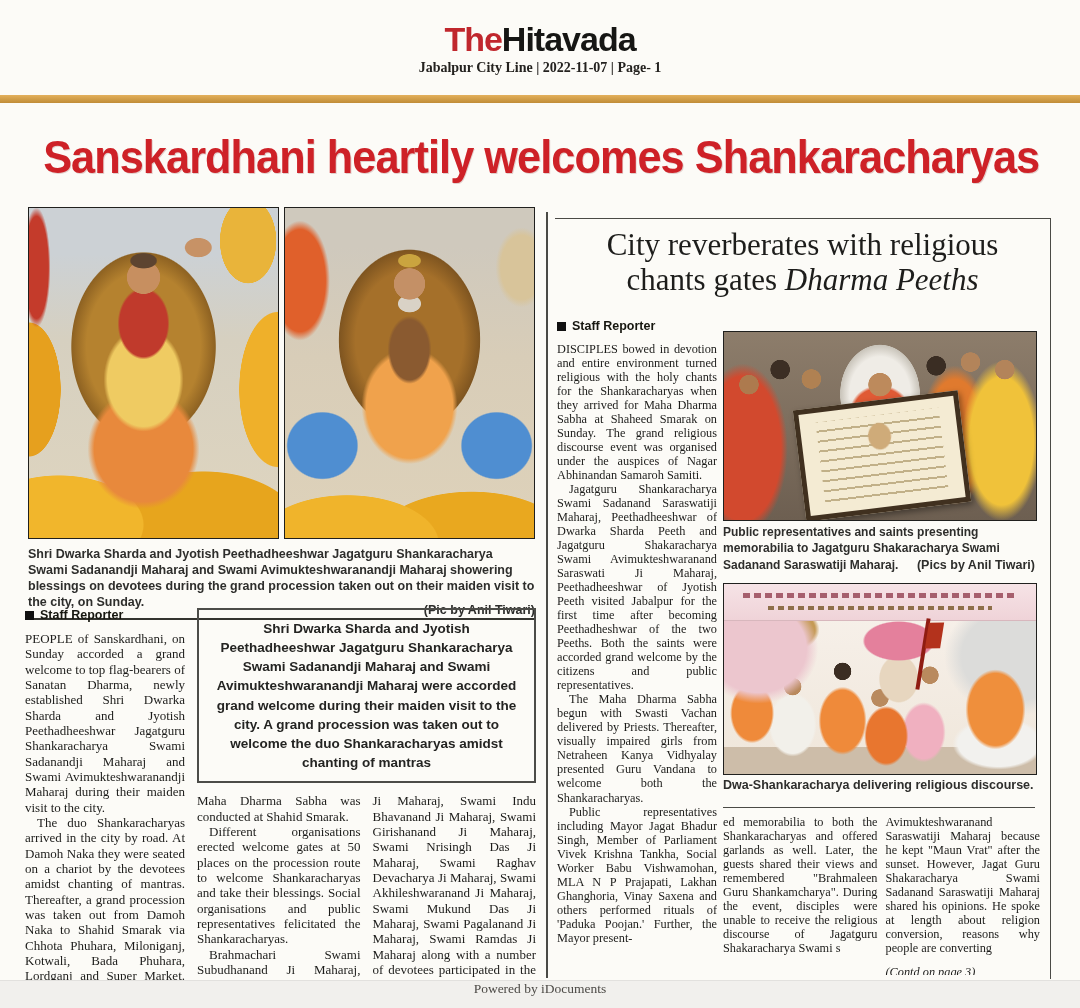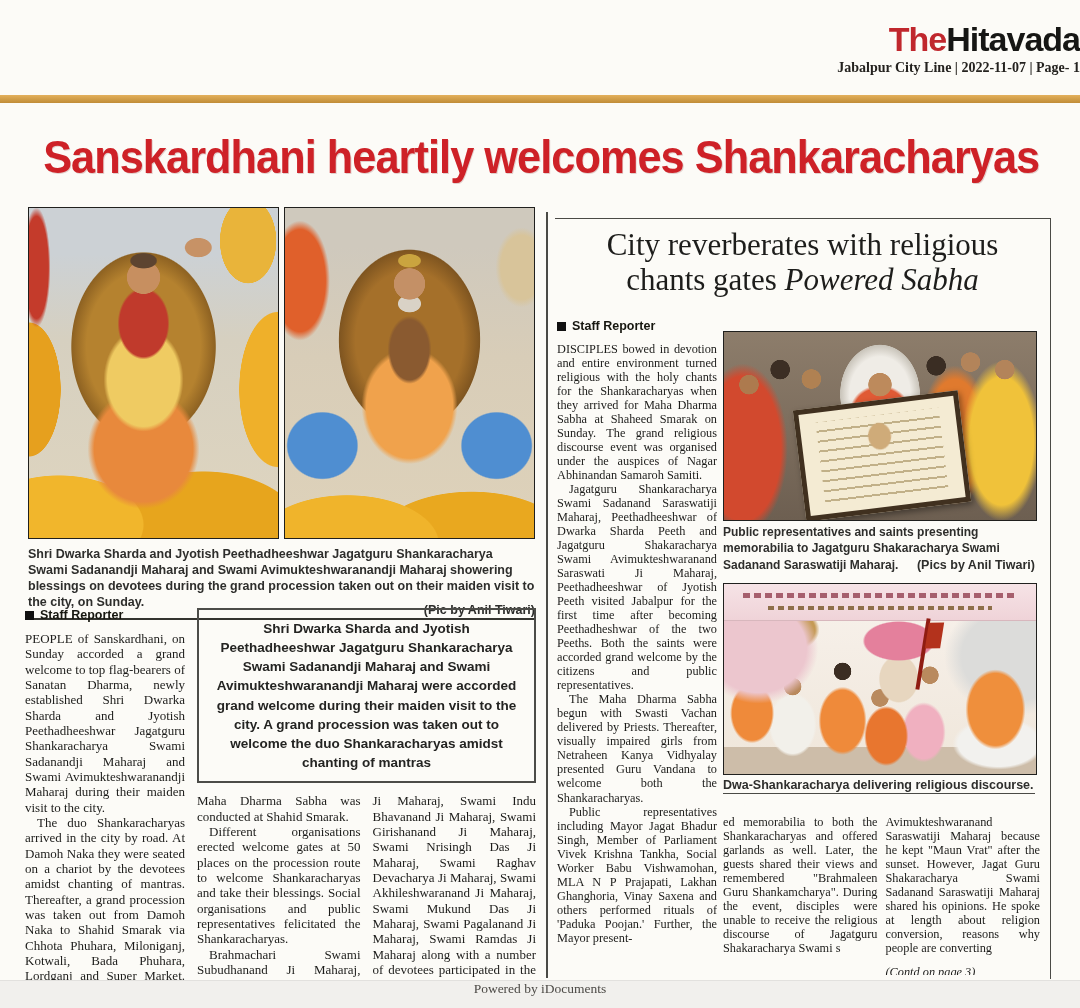--- a/index.html
+++ b/index.html
@@ -1,20 +1,20 @@
 <!DOCTYPE html>
 <html><head>
 <meta charset="utf-8">
 <style>
   html,body { margin:0; padding:0; background:#e9e7e2; }
   .page { position:relative; width:1080px; height:1008px; margin:0 auto; background:#fcfbf7;
           overflow:hidden; font-family:"Liberation Serif", serif; color:#1c1c1a; }
 
   
-  .masthead { position:absolute; top:22px; left:0; width:100%; text-align:right; }
+  .masthead { position:absolute; top:22px; left:0; width:100%; text-align:center; }
   .mast-title { font-family:"Liberation Sans", sans-serif; font-weight:800; font-size:34px;
                 letter-spacing:-1px; line-height:1; }
   .mast-title .red { color:#c0272d; }
   .mast-title .blk { color:#161614; }
   .dateline { margin-top:4px; font-family:"Liberation Serif", serif; font-weight:700;
               font-size:14px; color:#24221f; }
   .orange-bar { position:absolute; top:95px; left:0; width:100%; height:8px;
                 background:linear-gradient(#e3b05c, #c08c37); }
 
   
@@ -141,21 +141,21 @@
   .narrow p { font-size:12.3px; line-height:1.14; }
 
   
   .right-article { position:absolute; left:555px; top:218px; width:495px; height:760px;
                    border-top:1.5px solid #4a4a46; border-right:1.5px solid #4a4a46; }
   .r-headline { margin-top:8px; text-align:center; font-family:"Liberation Serif", serif;
                 font-size:31px; line-height:1.13; color:#1d1d1b; }
   .rcol1 { position:absolute; left:2px; top:100px; width:160px; height:655px; overflow:hidden; }
   .rcap1 { position:absolute; left:168px; top:305px; width:312px; }
   .rcap1 .cap { font-size:12px; }
-  .rcap2 { position:absolute; left:168px; top:558px; width:312px; padding-bottom:0;
+  .rcap2 { position:absolute; left:168px; top:558px; width:312px; padding-bottom:14px;
            border-bottom:1.5px solid #4a4a46; }
   .rcols23 { position:absolute; left:168px; top:596px; width:317px; height:160px;
              display:flex; gap:8px; overflow:hidden; }
   .rcols23 .col { flex:1; }
   .contd { text-align:left; font-style:italic; font-size:12.3px; margin-top:10px; }
 
   
   .v-divider { position:absolute; left:546px; top:212px; width:1.5px; height:766px;
                background:#4a4a46; }
 
@@ -211,21 +211,21 @@
       </div>
     </div>
   </div>
 
   <div class="v-divider"></div>
 
   <div class="right-article bodytext narrow">
     <div class="r-headline">
       <div>City reverberates with religious</div>
       <div>
-        <span>chants gates </span><i>Powered Sabha</i>
+        <span>chants gates </span><i>Dharma Peeths</i>
       </div>
     </div>
 
     <div class="rcol1">
       <div class="byline">
         <span class="sq"></span><span>Staff Reporter</span>
       </div>
       <p>DISCIPLES bowed in devotion and entire environment turned religious with the holy chants for the Shankaracharyas when they arrived for Maha Dharma Sabha at Shaheed Smarak on Sunday. The grand religious discourse event was organised under the auspices of Nagar Abhinandan Samaroh Samiti.</p>
       <p>Jagatguru Shankaracharya Swami Sadanand Saraswatiji Maharaj, Peethadheeshwar of Dwarka Sharda Peeth and Jagatguru Shakaracharya Swami Avimukteshwaranand Saraswati Ji Maharaj, Peethadheeshwar of Jyotish Peeth visited Jabalpur for the first time after becoming Peethadheshwar of the two Peeths. Both the saints were accorded grand welcome by the citizens and public representatives.</p>
       <p>The Maha Dharma Sabha begun with Swasti Vachan delivered by Priests. Thereafter, visually impaired girls from Netraheen Kanya Vidhyalay presented Guru Vandana to welcome both the Shankaracharyas.</p>

